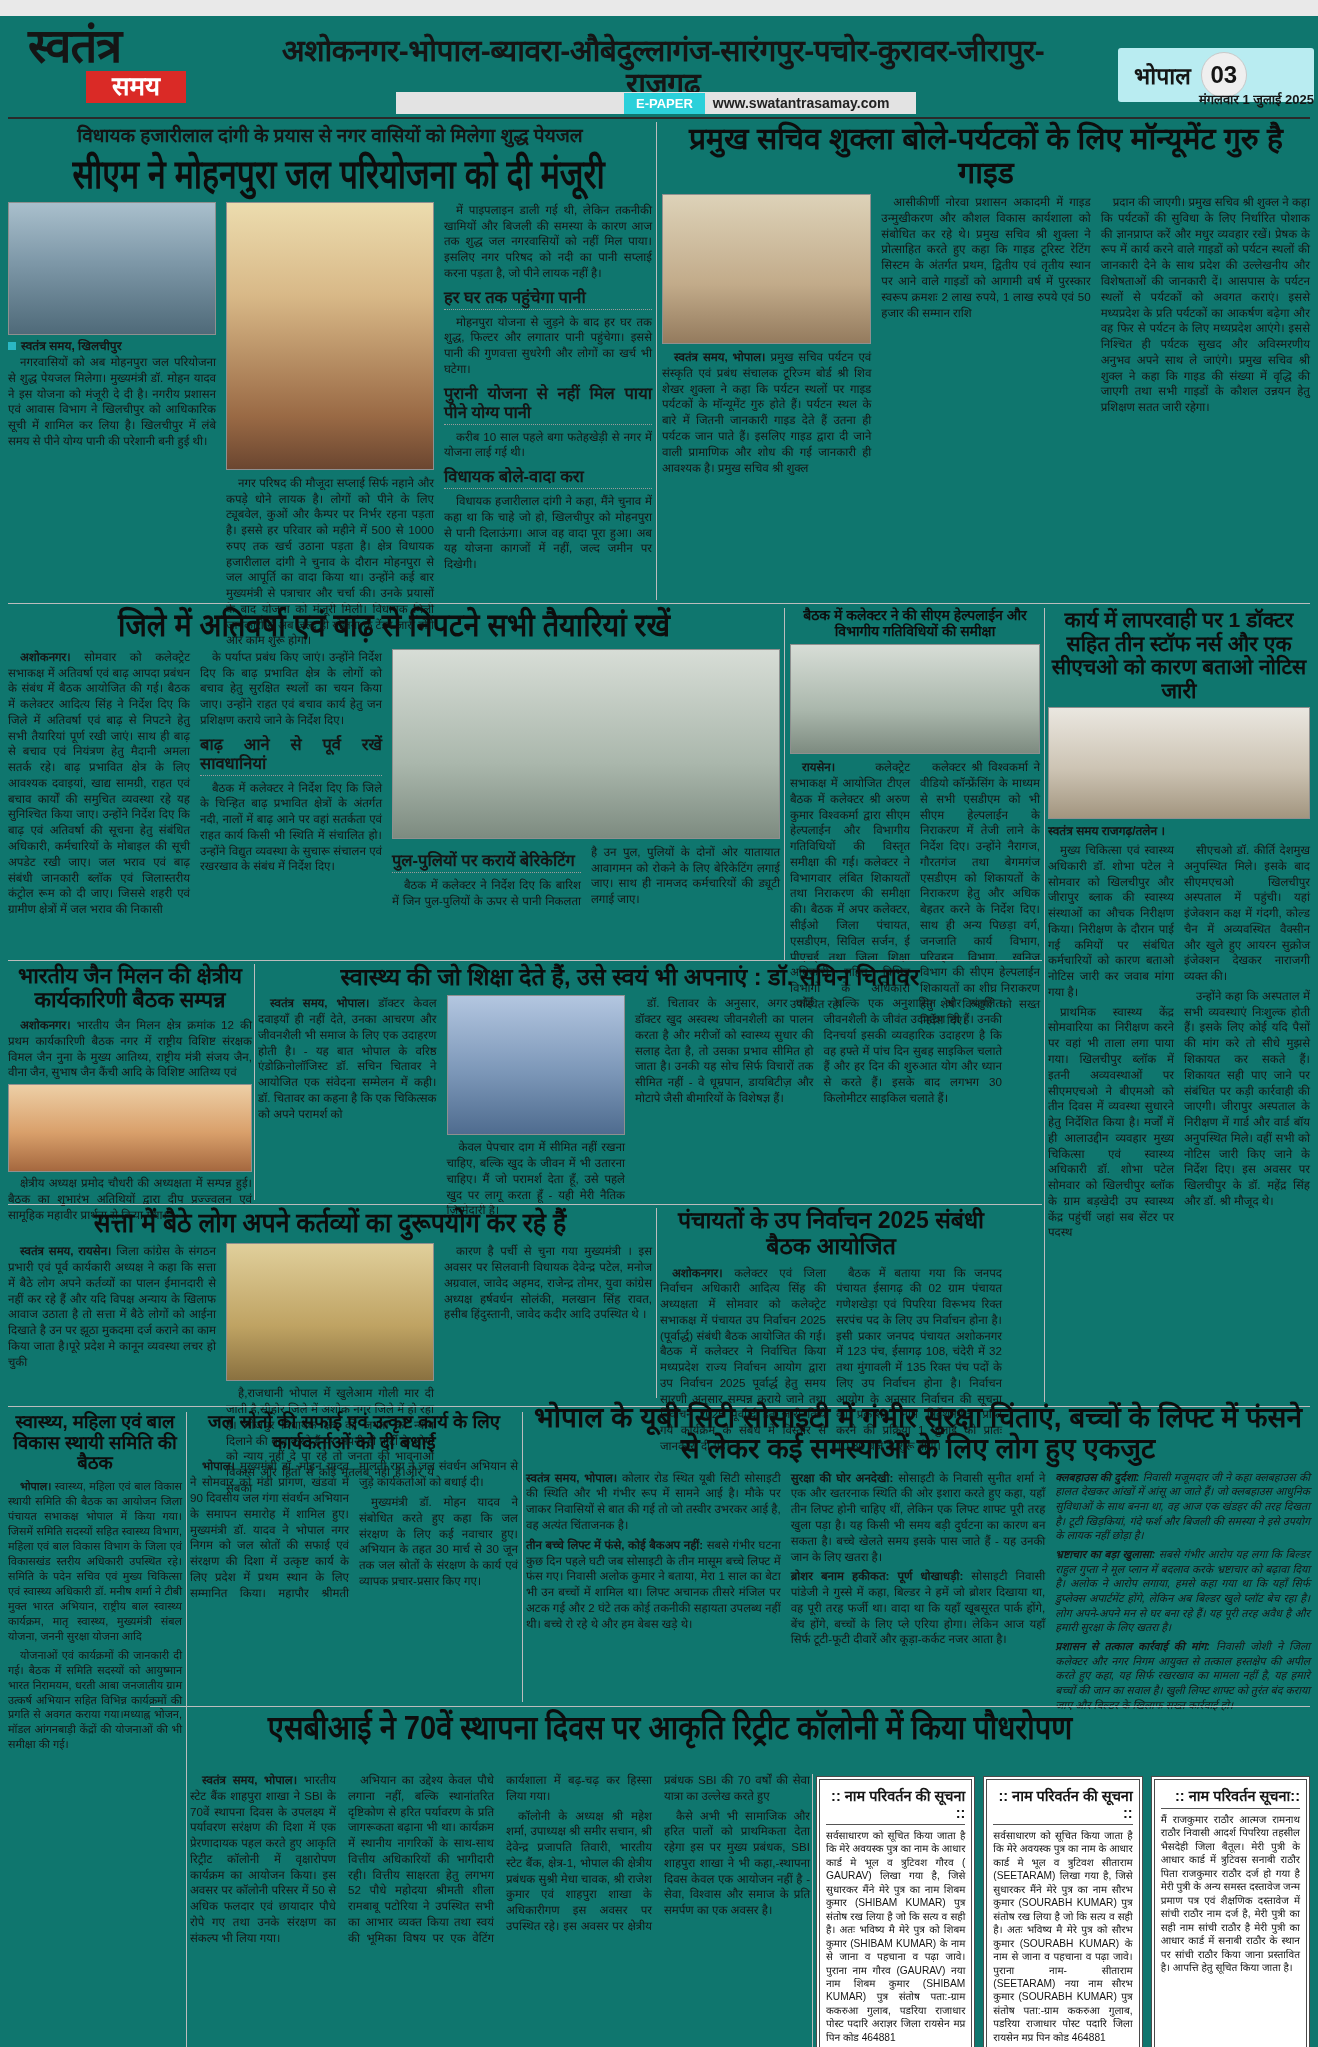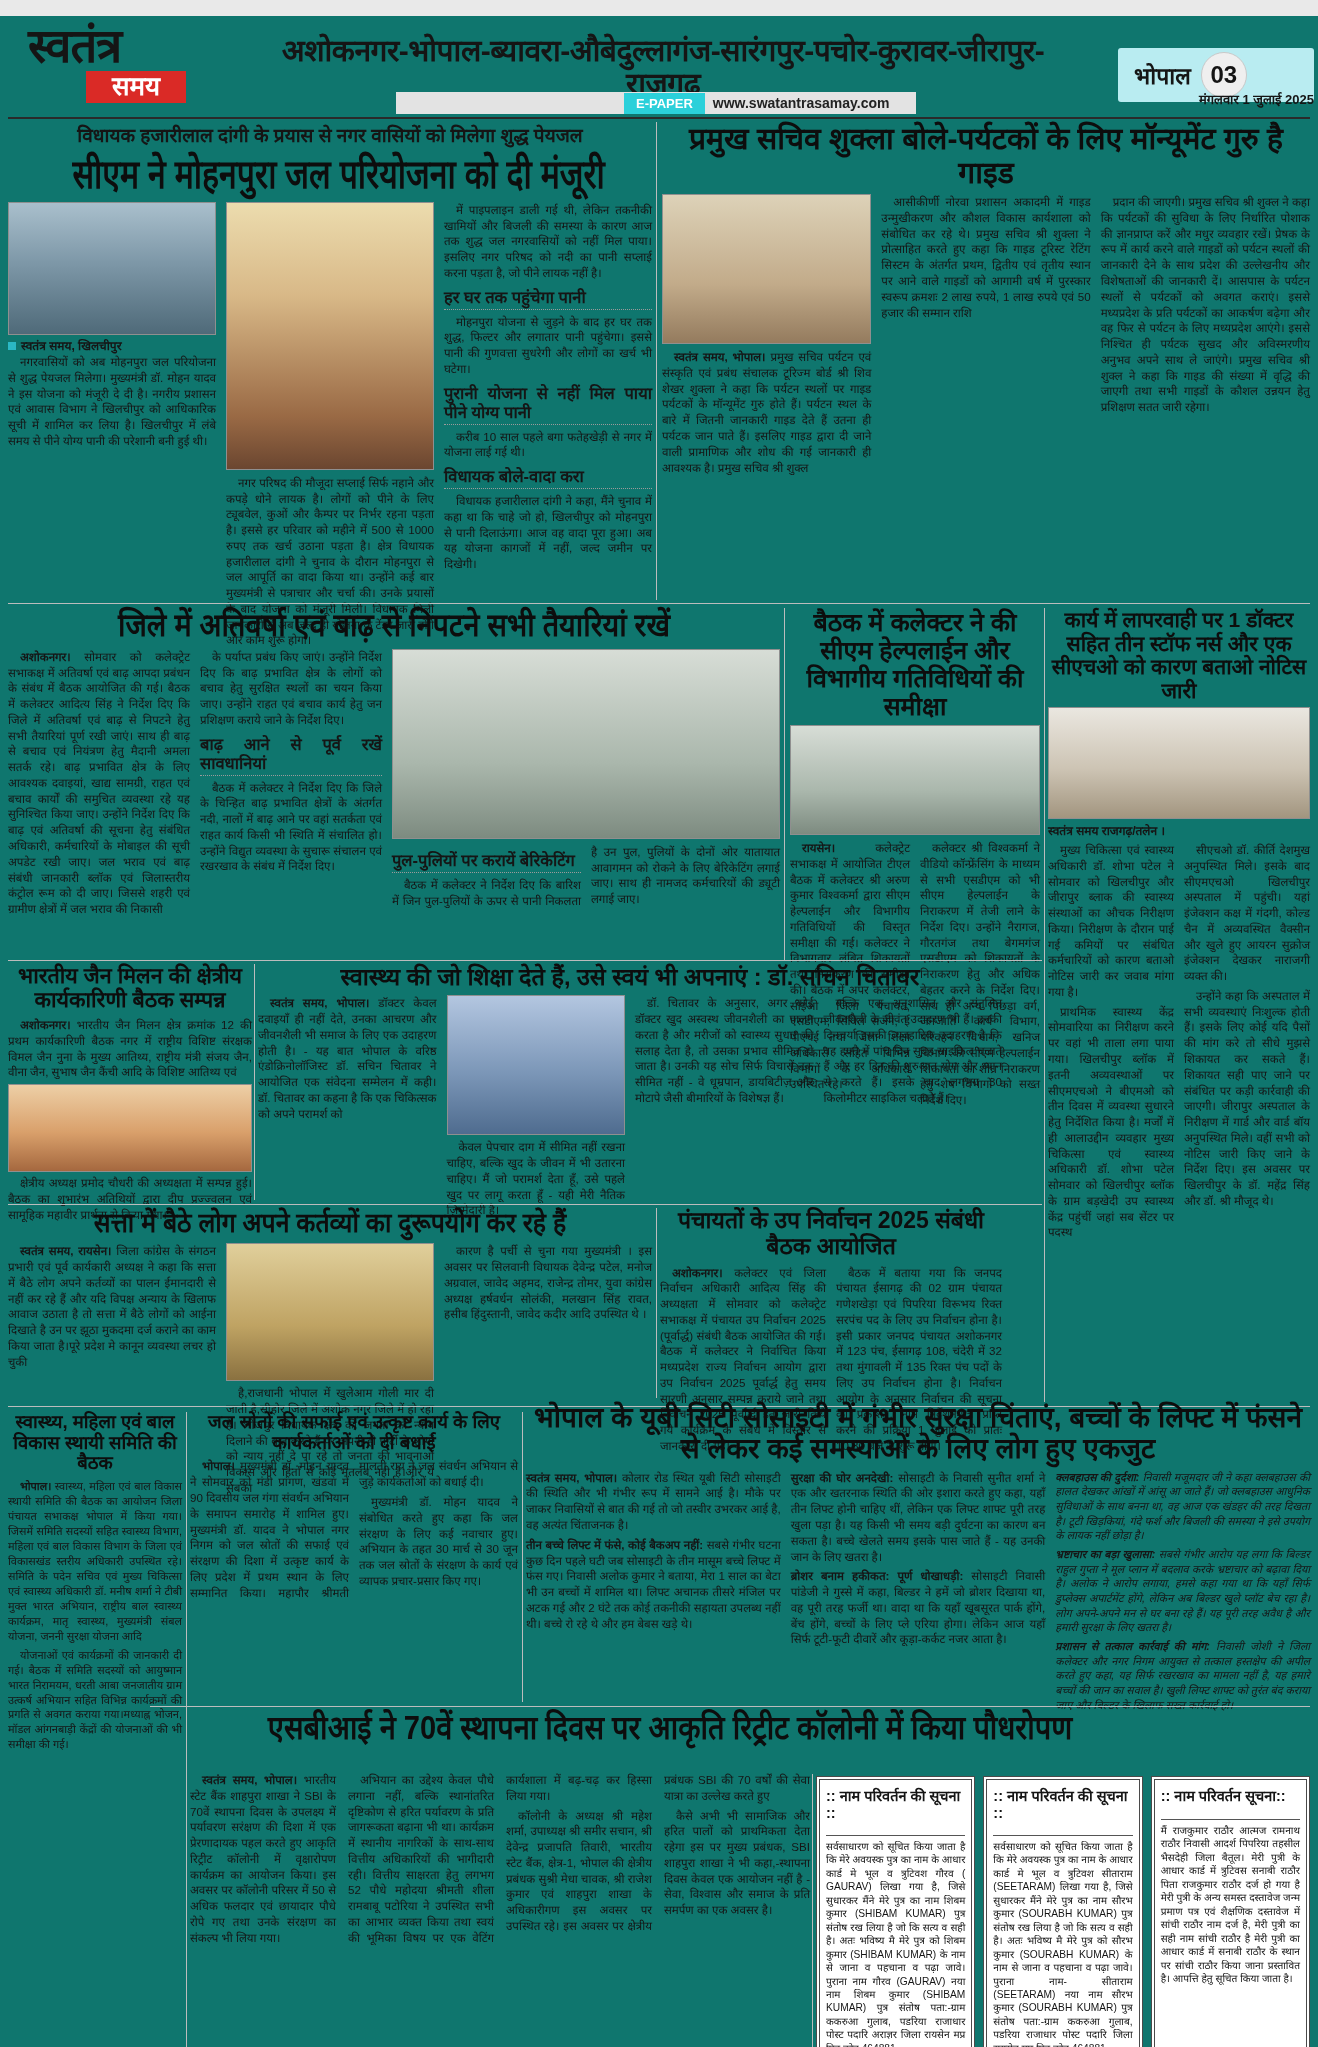--- a/index.html
+++ b/index.html
@@ -50,21 +50,21 @@
   .esite{font-weight:700;font-size:14px;margin-left:8px;color:#222;}
   #pdate{left:1100px;top:74px;width:214px;font-size:13px;font-weight:800;text-align:right;}
   
   #a1{left:8px;top:106px;width:644px;}
   #a1 .head{font-size:40px;white-space:nowrap;transform:scaleX(.80);transform-origin:50% 50%;}
   #a2{left:662px;top:106px;width:648px;}
   #a2 .head{font-size:30px;}
   #a3{left:8px;top:592px;width:772px;}
   #a3 .head{font-size:32px;white-space:nowrap;transform:scaleX(.90);transform-origin:50% 50%;}
   #a4{left:790px;top:592px;width:250px;}
-  #a4 .head{font-size:25px;}
+  #a4 .head{font-size:14px;}
   #a5{left:1048px;top:592px;width:262px;}
   #a5 .head{font-size:21px;}
   #a6{left:8px;top:948px;width:244px;}
   #a6 .head{font-size:21.5px;}
   #a7{left:258px;top:948px;width:744px;}
   #a7 .head{font-size:23.5px;}
   #a8{left:8px;top:1192px;width:644px;}
   #a8 .head{font-size:27px;white-space:nowrap;transform:scaleX(.92);transform-origin:50% 50%;}
   #a9{left:660px;top:1192px;width:342px;}
   #a9 .head{font-size:23px;}
@@ -72,21 +72,21 @@
   #a10 .head{font-size:18.5px;}
   #a11{left:190px;top:1396px;width:328px;}
   #a11 .head{font-size:18.5px;}
   #a12{left:526px;top:1386px;width:784px;}
   #a12 .head{font-size:28px;}
   #sbihead{left:150px;top:1694px;width:1040px;}
   #sbihead .head{font-size:33px;white-space:nowrap;transform:scaleX(.88);transform-origin:50% 50%;}
   #a13{left:190px;top:1756px;width:620px;}
   #cls{left:816px;top:1760px;width:494px;display:flex;gap:8px;}
   .cbox{border:4px double #4a4a4a;padding:5px 6px;flex:1;min-width:0;background:#fff;}
-  .cbox .ct{font-size:14.5px;text-align:left;border-bottom:1px solid #555;margin:0 0 4px;padding-bottom:14px;
+  .cbox .ct{font-size:14.5px;text-align:right;border-bottom:1px solid #555;margin:0 0 4px;padding-bottom:3px;
             font-weight:800;}
   .cbox .body{font-size:10.2px;line-height:1.32;}
   .small .body{font-size:11px;}
   
   #reg{position:absolute;bottom:3px;left:50%;transform:translateX(-50%);display:flex;gap:28px;}
   #reg i{width:44px;height:7px;display:block;}
 </style>
 </head>
 <body>
 

